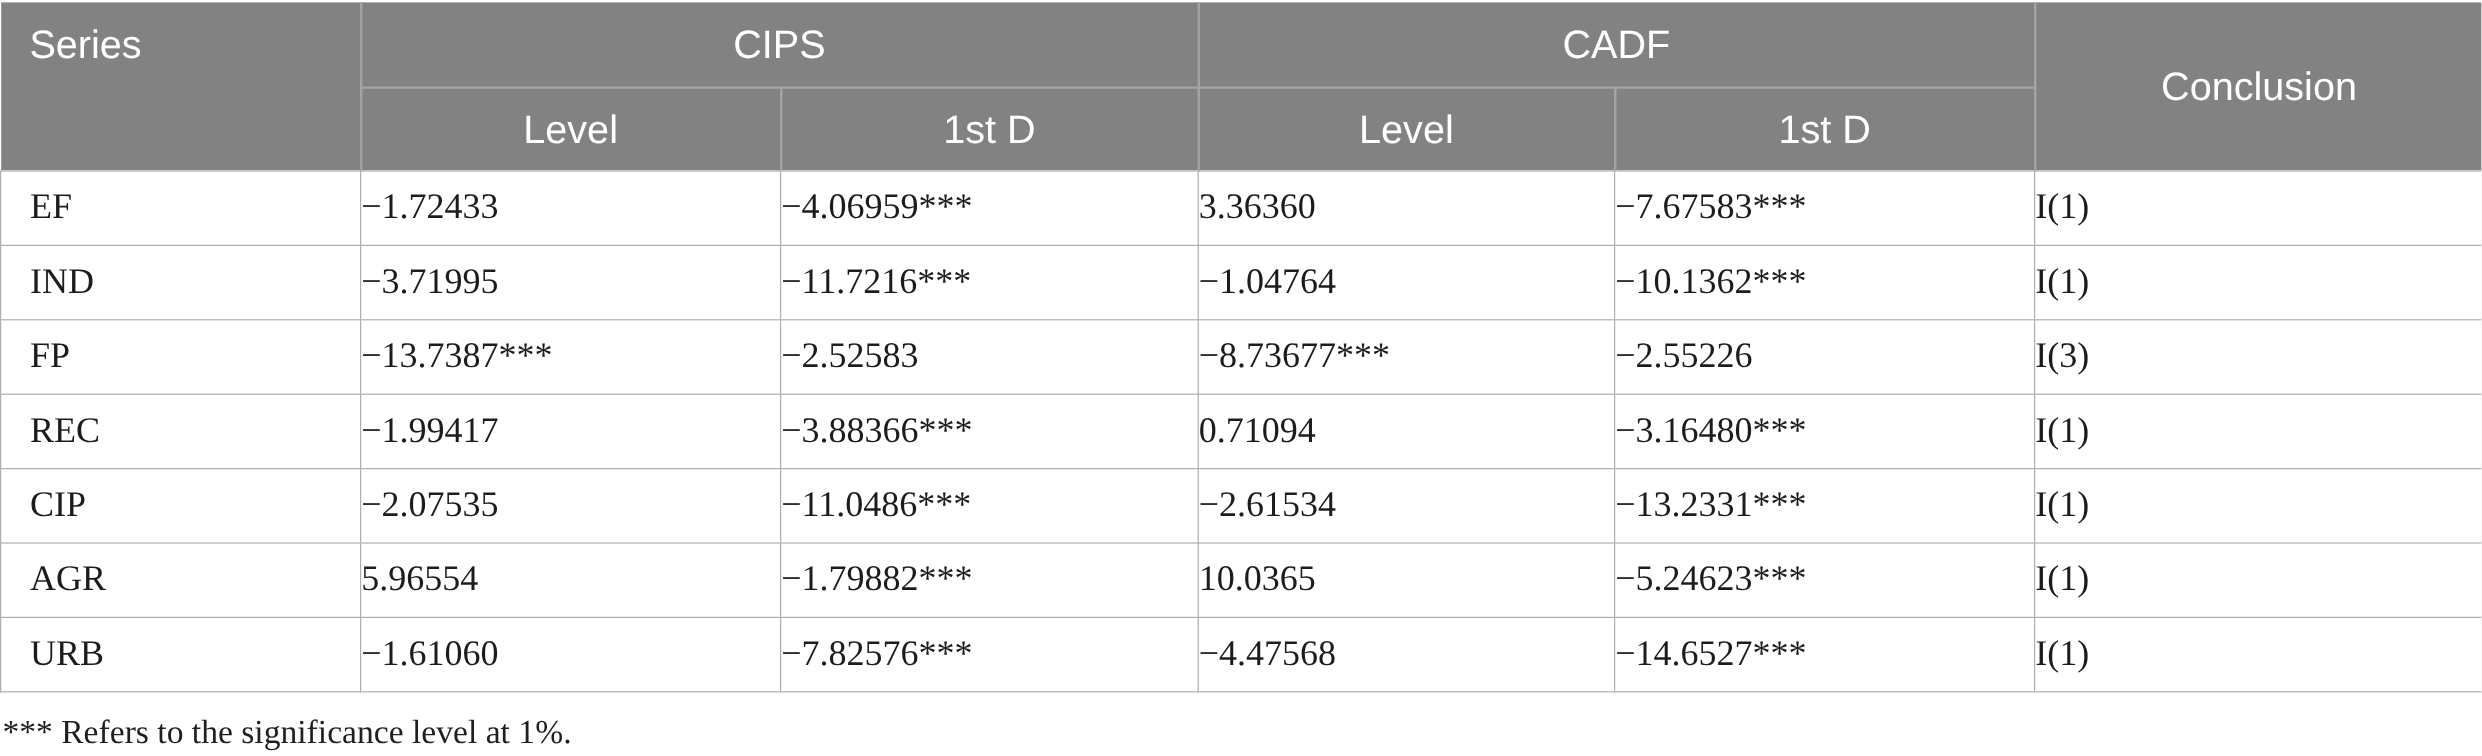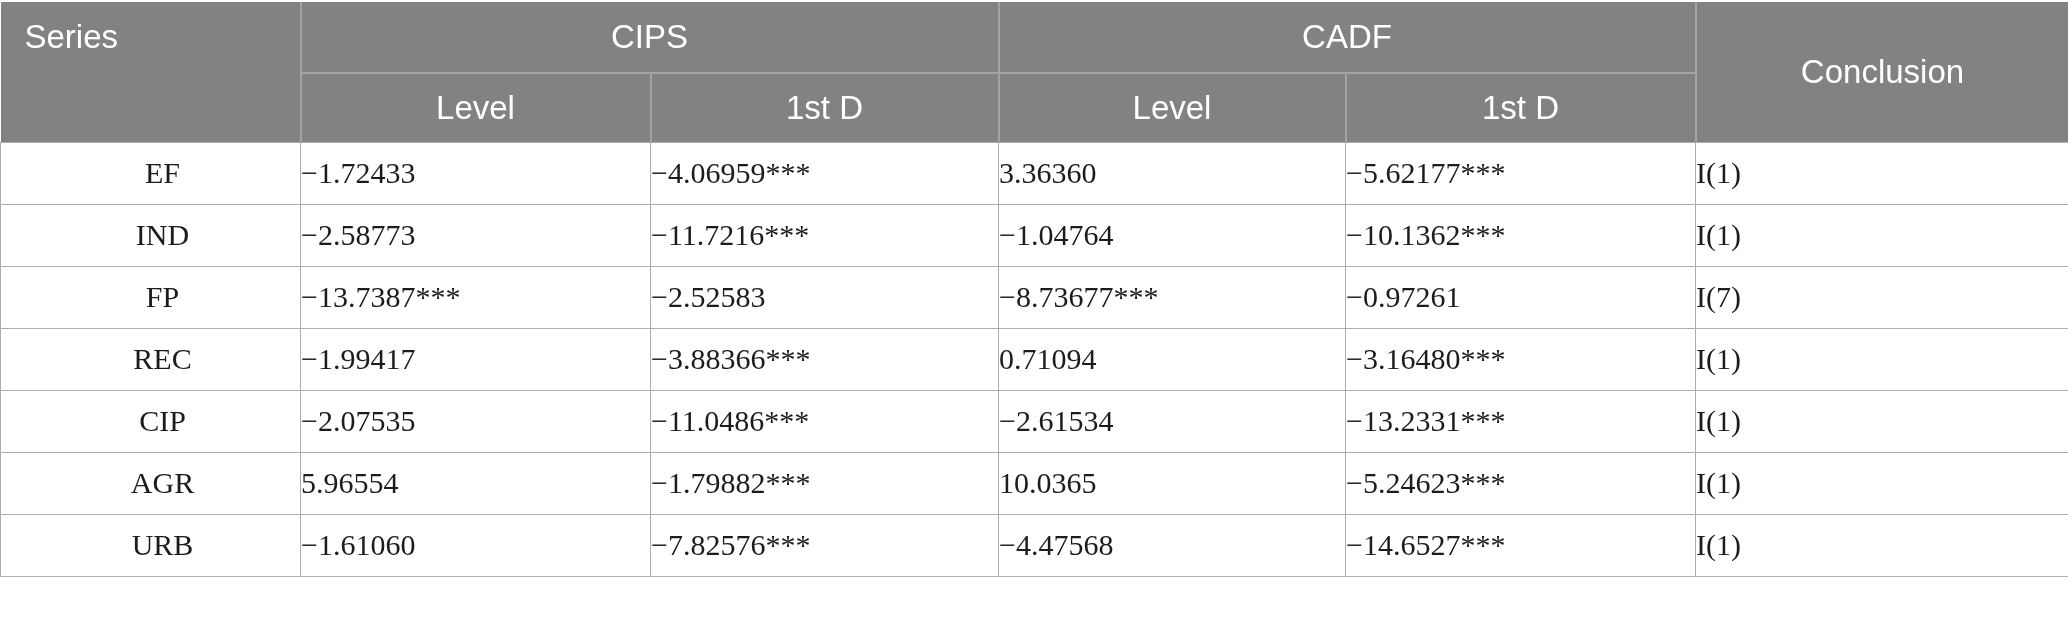--- a/index.html
+++ b/index.html
@@ -51,21 +51,21 @@
   tbody td {
     height: 62px;
     border: 1.5px solid #aeaeae;
     font-size: 30px;
     color: #1c1c1c;
     text-align: left;
     vertical-align: middle;
     background: #ffffff;
   }
   tbody td.cell-series {
-    text-align: center;
+    text-align: left;
     padding-left: 24px;
   }
   
   .footnote {
     margin-top: 18px;
     padding-left: 2px;
     font-size: 28px;
     color: #1f1f1f;
     font-family: "Liberation Serif", "DejaVu Serif", serif;
   }
@@ -97,38 +97,38 @@
         <th class="th-sub">Level</th>
         <th class="th-sub last">1st D</th>
       </tr>
     </thead>
     <tbody>
       <tr>
         <td class="cell-series">EF</td>
         <td>−1.72433</td>
         <td>−4.06959***</td>
         <td>3.36360</td>
-        <td>−5.62177***</td>
+        <td>−7.67583***</td>
         <td>I(1)</td>
       </tr>
       <tr>
         <td class="cell-series">IND</td>
-        <td>−2.58773</td>
+        <td>−3.71995</td>
         <td>−11.7216***</td>
         <td>−1.04764</td>
         <td>−10.1362***</td>
         <td>I(1)</td>
       </tr>
       <tr>
         <td class="cell-series">FP</td>
         <td>−13.7387***</td>
         <td>−2.52583</td>
         <td>−8.73677***</td>
-        <td>−0.97261</td>
-        <td>I(7)</td>
+        <td>−2.55226</td>
+        <td>I(3)</td>
       </tr>
       <tr>
         <td class="cell-series">REC</td>
         <td>−1.99417</td>
         <td>−3.88366***</td>
         <td>0.71094</td>
         <td>−3.16480***</td>
         <td>I(1)</td>
       </tr>
       <tr>
@@ -151,14 +151,15 @@
         <td class="cell-series">URB</td>
         <td>−1.61060</td>
         <td>−7.82576***</td>
         <td>−4.47568</td>
         <td>−14.6527***</td>
         <td>I(1)</td>
       </tr>
     </tbody>
   </table>
 
+  <div class="footnote">*** Refers to the significance level at 1%.</div>
 
 </div>
 
 </body></html>

